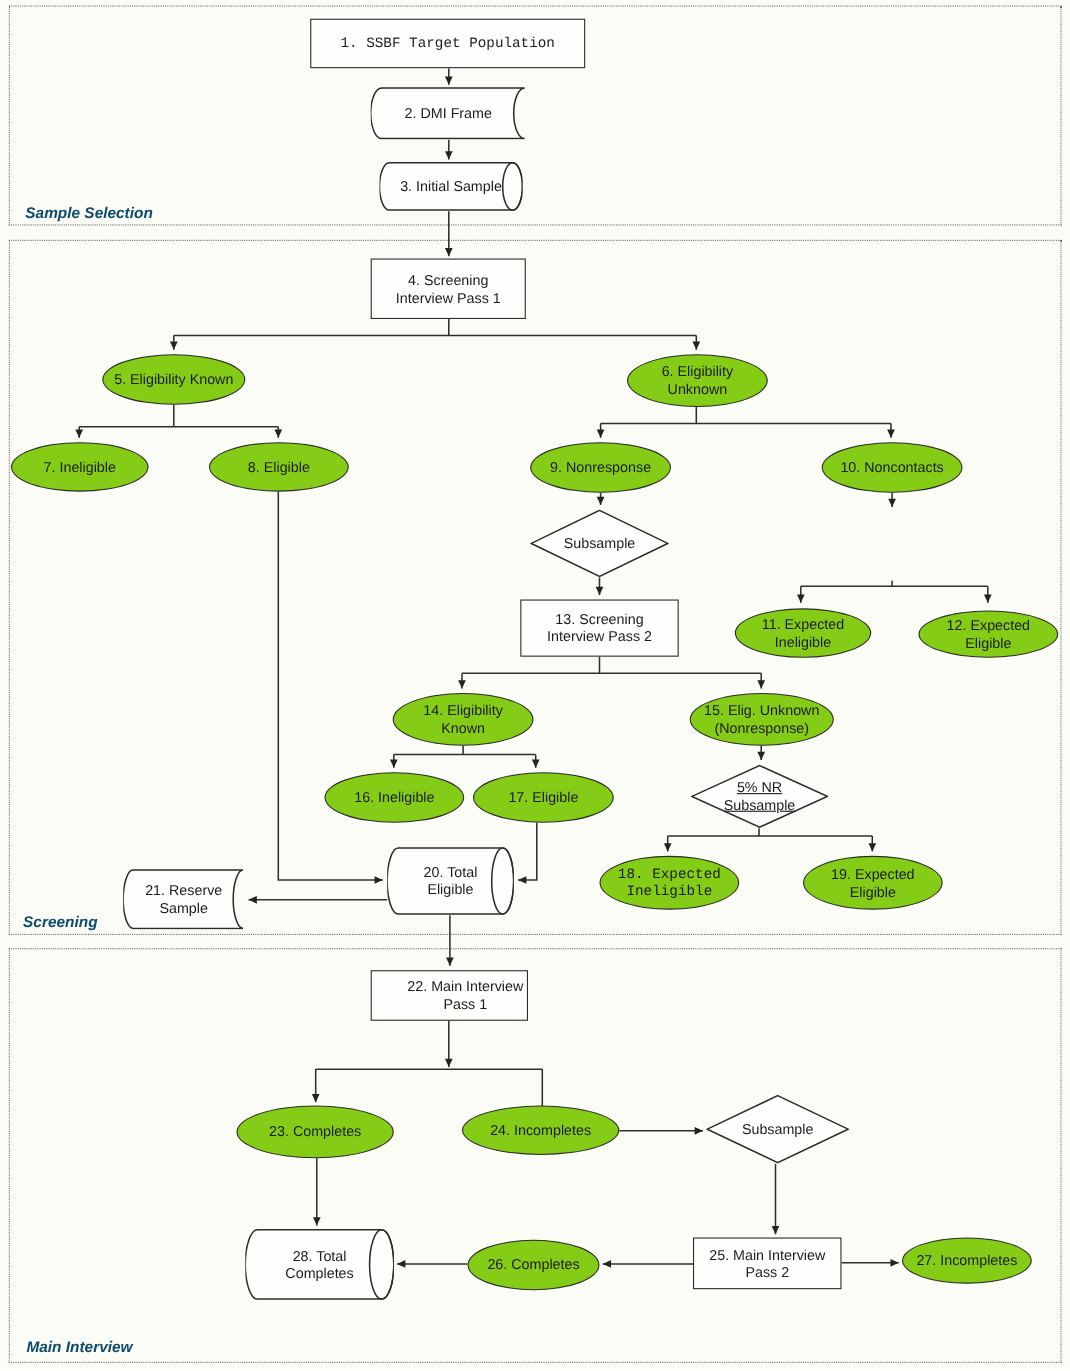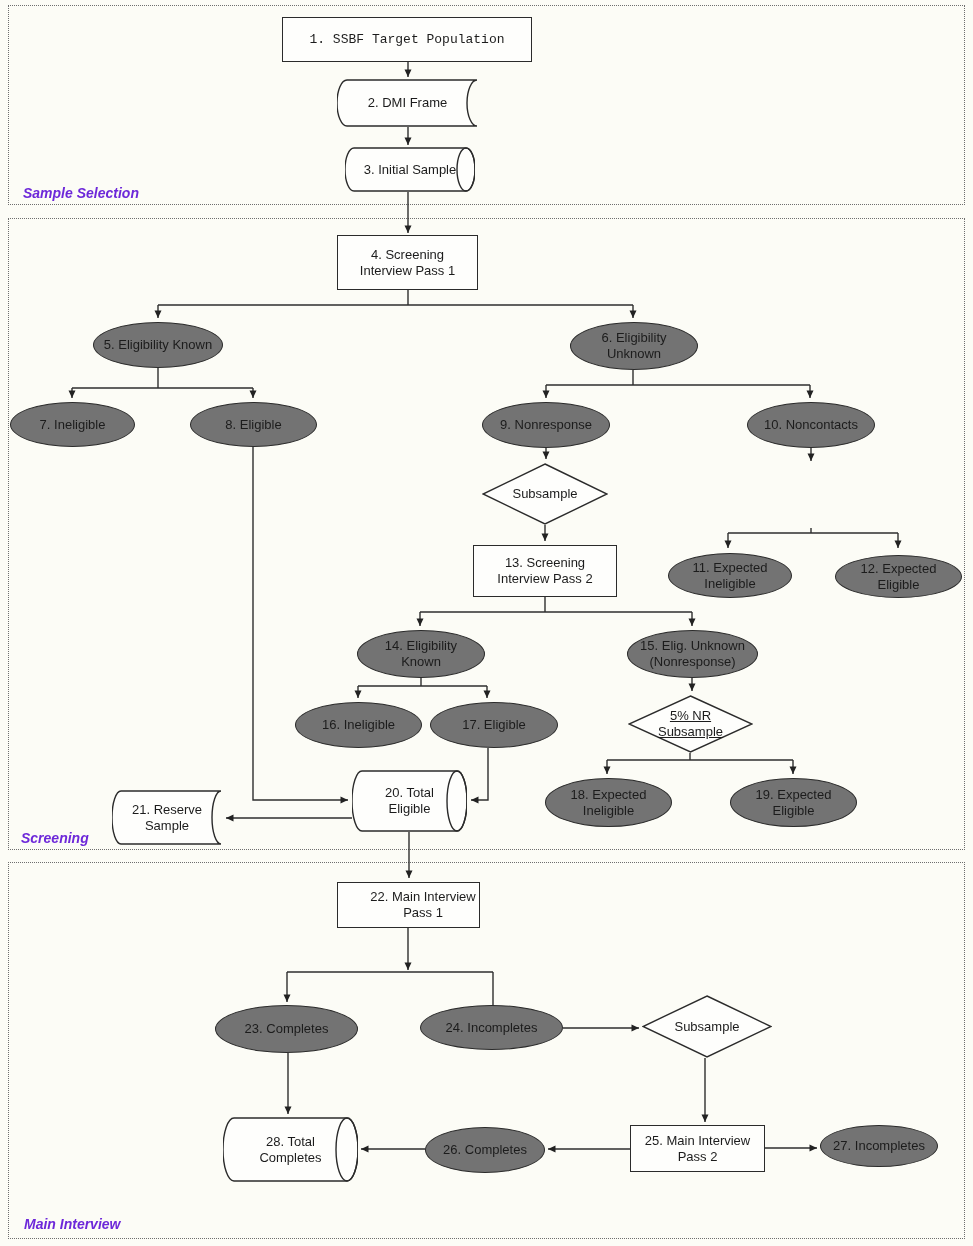--- a/index.html
+++ b/index.html
@@ -4,32 +4,32 @@
 <style>
   html,body{margin:0;padding:0;background:#ffffff;}
   .canvas{
     position:relative;width:973px;height:1246px;
     background:#fcfcf6;color:#1c1c1c;
     font-family:"Liberation Sans",sans-serif;overflow:hidden;
   }
   .section{position:absolute;border:1px dotted #6e6e6e;}
   .section-label{
     position:absolute;font-weight:bold;font-style:italic;
-    font-size:14px;color:#6d28d9;white-space:nowrap;text-align:center;
+    font-size:14px;color:#0c4a6e;white-space:nowrap;text-align:center;
   }
   svg.connectors{position:absolute;left:0;top:0;width:973px;height:1246px;}
   svg.connectors line, svg.connectors polyline{
     stroke:#2e2e2e;stroke-width:1.4;fill:none;
   }
   .node{
     position:absolute;display:flex;align-items:center;justify-content:center;
     text-align:center;font-size:13px;line-height:1.2;
   }
   .node.rect{background:#fefefc;border:1.6px solid #2b2b2b;box-sizing:border-box;}
-  .node.ellipse{background:#737373;border:1.5px solid #2b2b2b;border-radius:50%;box-sizing:border-box;}
+  .node.ellipse{background:#84cc16;border:1.5px solid #2b2b2b;border-radius:50%;box-sizing:border-box;}
   .node .shape-bg{position:absolute;left:0;top:0;width:100%;height:100%;}
   .node .lbl{position:relative;display:inline-block;}
 </style>
 </head>
 <body>
 
 <div class="canvas">
 
   <div class="section" style="left:8px;top:5px;width:955px;height:198px;">
     <span class="section-label" style="left:14px;bottom:3px;">Sample Selection</span>
@@ -231,21 +231,21 @@
     <span class="lbl">17. Eligible</span>
   </div>
 
   <div class="node" style="left:628px;top:695px;width:125px;height:58px;text-decoration:underline;">
     <svg class="shape-bg" viewBox="0 0 125 58" preserveAspectRatio="none">
       <polygon points="62.5,1 124,29 62.5,57 1,29" fill="#fefefc" stroke="#2b2b2b" stroke-width="1.4"></polygon>
     </svg>
     <span class="lbl" style="width:74px;">5% NR Subsample</span>
   </div>
 
-  <div class="node ellipse" style="left:545px;top:778px;width:127px;height:49px;">
+  <div class="node ellipse" style="left:545px;top:778px;width:127px;height:49px;font-family:Liberation Mono, monospace;">
     <span class="lbl" style="width:95px;">18. Expected Ineligible</span>
   </div>
 
   <div class="node ellipse" style="left:730px;top:778px;width:127px;height:49px;">
     <span class="lbl" style="width:95px;">19. Expected Eligible</span>
   </div>
 
   <div class="node" style="left:352px;top:770px;width:115px;height:62px;">
     <svg class="shape-bg" viewBox="0 0 115 62" preserveAspectRatio="none">
       <path d="M10,1 H105 A10,30 0 0 1 105,61 H10 A10,30 0 0 1 10,1 Z" fill="#fefefc" stroke="#2b2b2b" stroke-width="1.4"></path>

